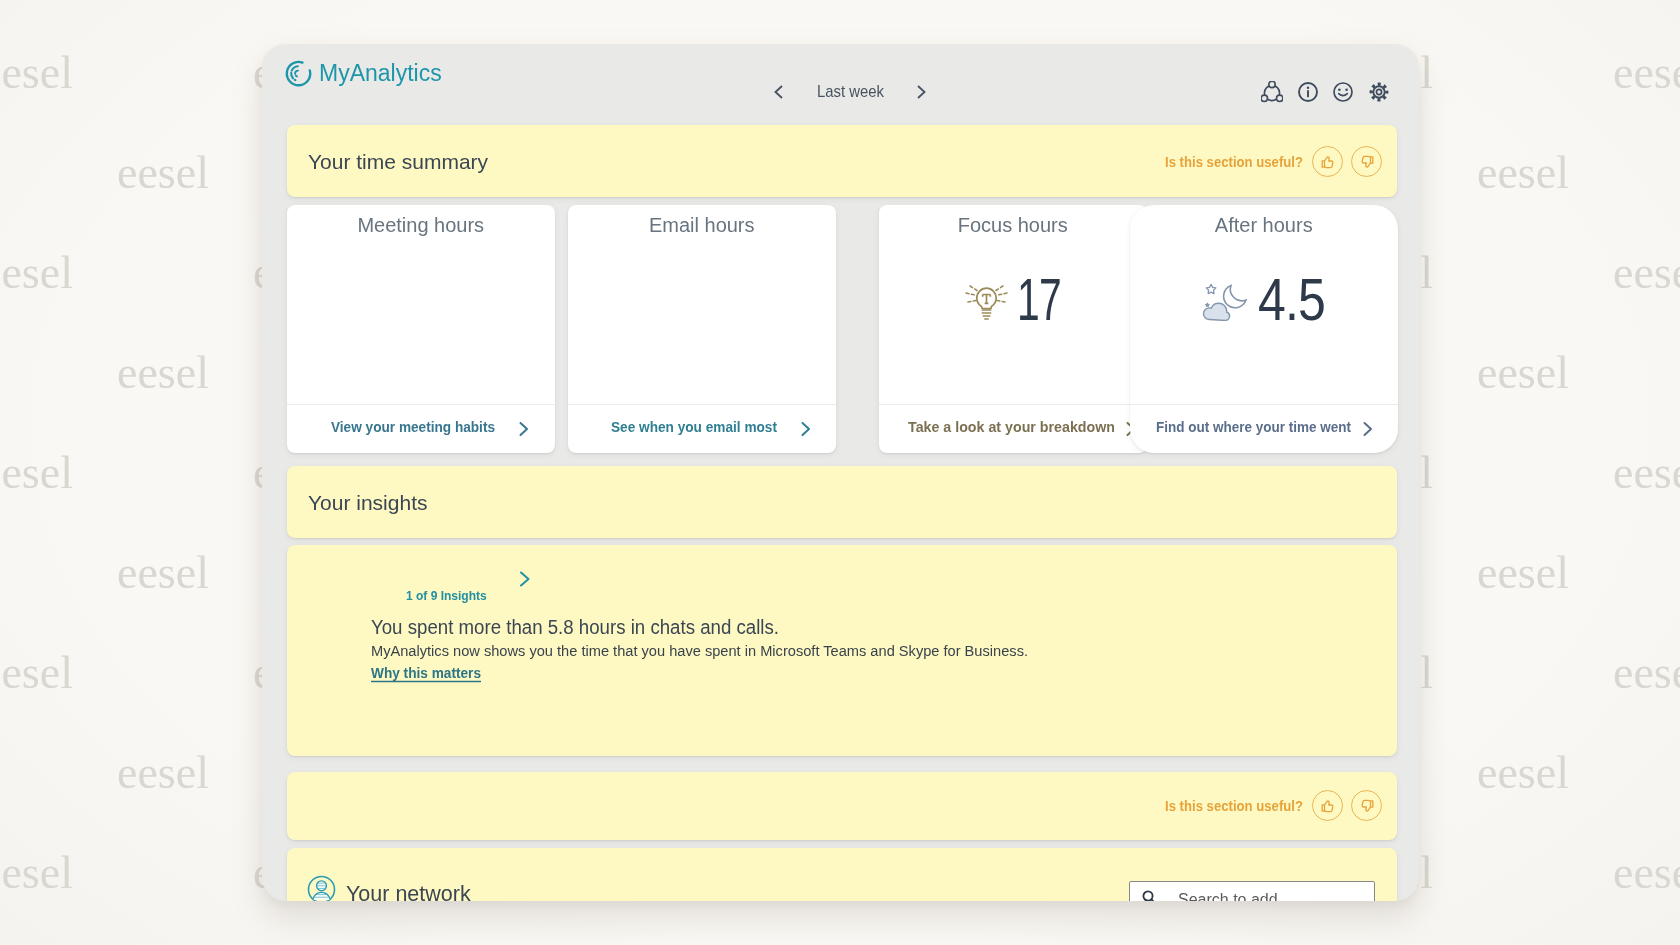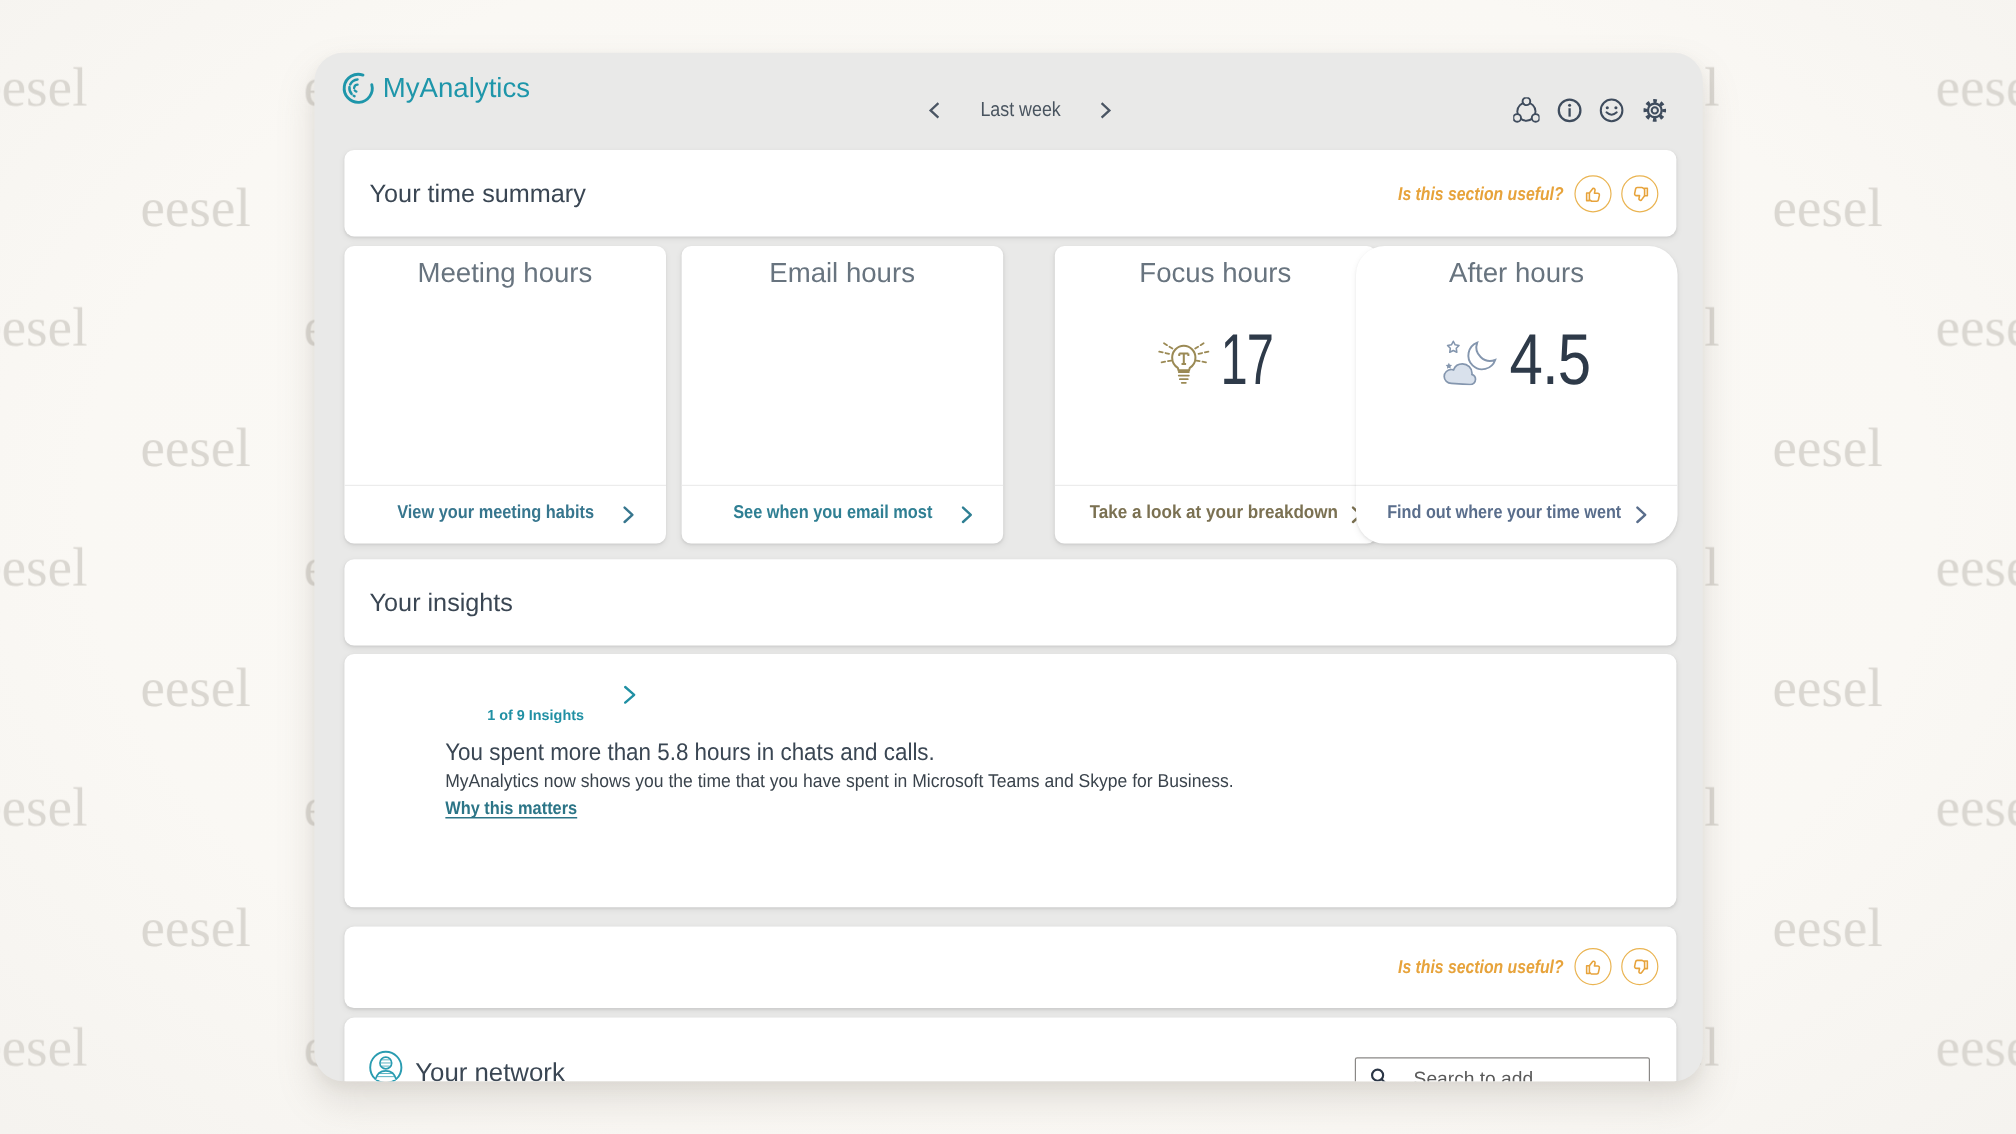--- a/index.html
+++ b/index.html
@@ -3,30 +3,30 @@
 <meta charset="utf-8">
 <style>
   html,body{margin:0;padding:0;}
   body{width:1680px;height:945px;position:relative;overflow:hidden;
        font-family:"Liberation Sans",sans-serif;
        background:radial-gradient(1400px 900px at 50% 45%, #fbfaf6 0%, #faf8f4 55%, #f2f0ec 100%);}
   #wm{position:absolute;left:0;top:0;width:1680px;height:945px;}
   .panel{position:absolute;left:262px;top:44px;width:1157px;height:857px;
          background:#e9e9e8;border-radius:24px;overflow:hidden;
          box-shadow:0 16px 32px rgba(128,122,112,.20), 0 5px 10px rgba(130,125,116,.08);}
-  .card{position:absolute;left:25px;width:1110px;background:#ffffff;border-radius:8px;
+  .card{position:absolute;left:25px;width:1110px;background:#fef9c3;border-radius:8px;
         box-shadow:0 1px 2px rgba(0,0,0,.07), 0 2px 6px rgba(0,0,0,.06);text-align:right;}
   .sectitle{font-size:21px;color:#3a4653;}
-  .useful{position:absolute;right:15px;display:flex;align-items:center;font-style:italic;}
+  .useful{position:absolute;right:15px;display:flex;align-items:center;}
   .useful span{margin-right:0;display:flex;}
   .ubtn{width:31px;height:31px;border:1.4px solid #eab452;border-radius:50%;
         display:flex;align-items:center;justify-content:center;margin-left:8px;box-sizing:border-box;}
   .kcard{position:absolute;top:161px;width:267.5px;height:247.5px;background:#fff;border-radius:8px;
          box-shadow:0 1px 2px rgba(0,0,0,.07), 0 2px 6px rgba(0,0,0,.06);}
-  .ktitle{text-align:center;margin-top:9px;font-size:23px;color:#68747f;}
+  .ktitle{text-align:center;margin-top:9px;font-size:20px;color:#68747f;}
   .krow{position:absolute;top:68px;left:0;right:0;height:56px;display:flex;align-items:center;justify-content:center;}
   .knum{font-size:55px;letter-spacing:-1px;color:#27323f;}
   .kfoot{position:absolute;left:0;right:0;top:199px;height:48px;border-top:1px solid #ececec;
          display:flex;align-items:center;justify-content:center;font-size:15px;font-weight:700;}
 </style>
 </head>
 <body>
 <svg id="wm">
   <defs>
     <pattern id="wmp" x="-19" y="0" width="272" height="200" patternUnits="userSpaceOnUse">

